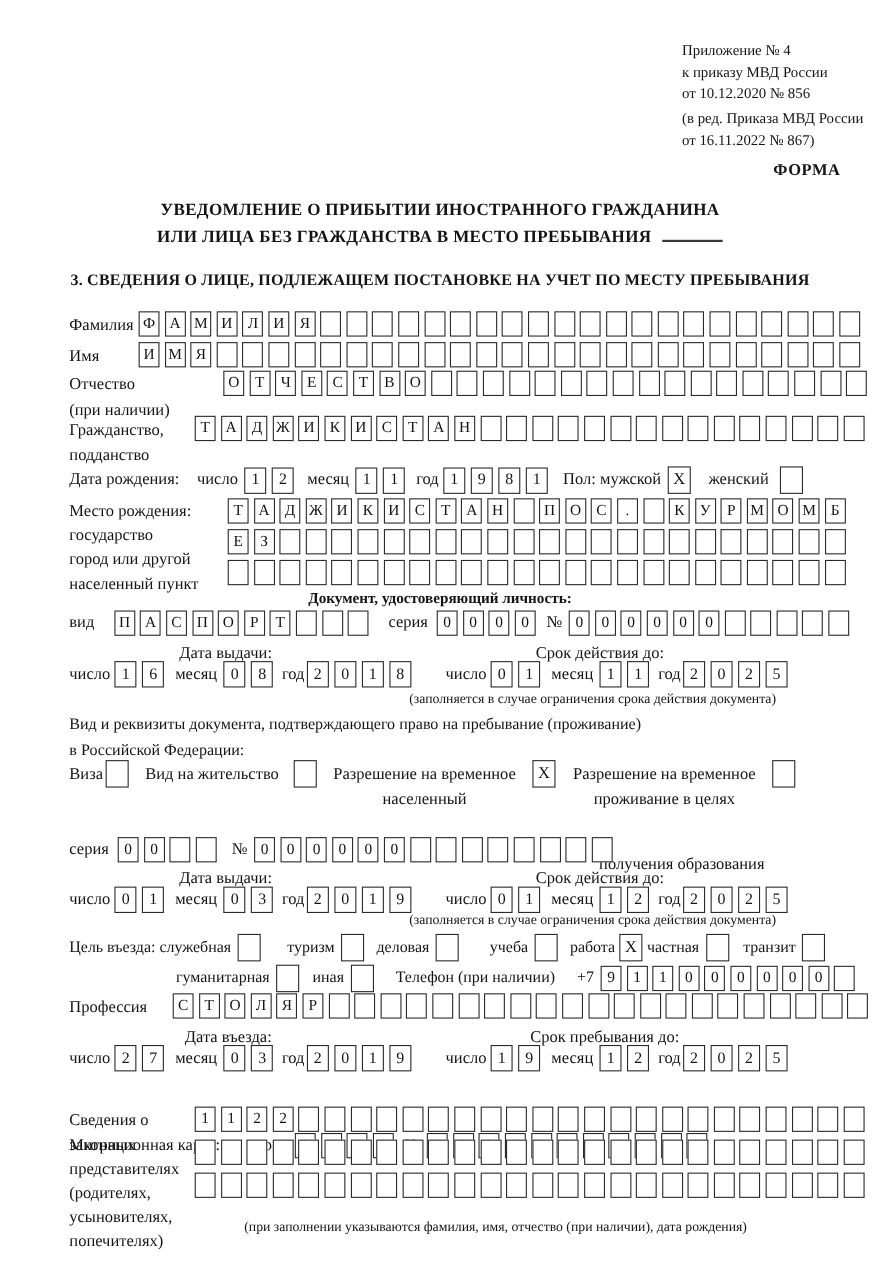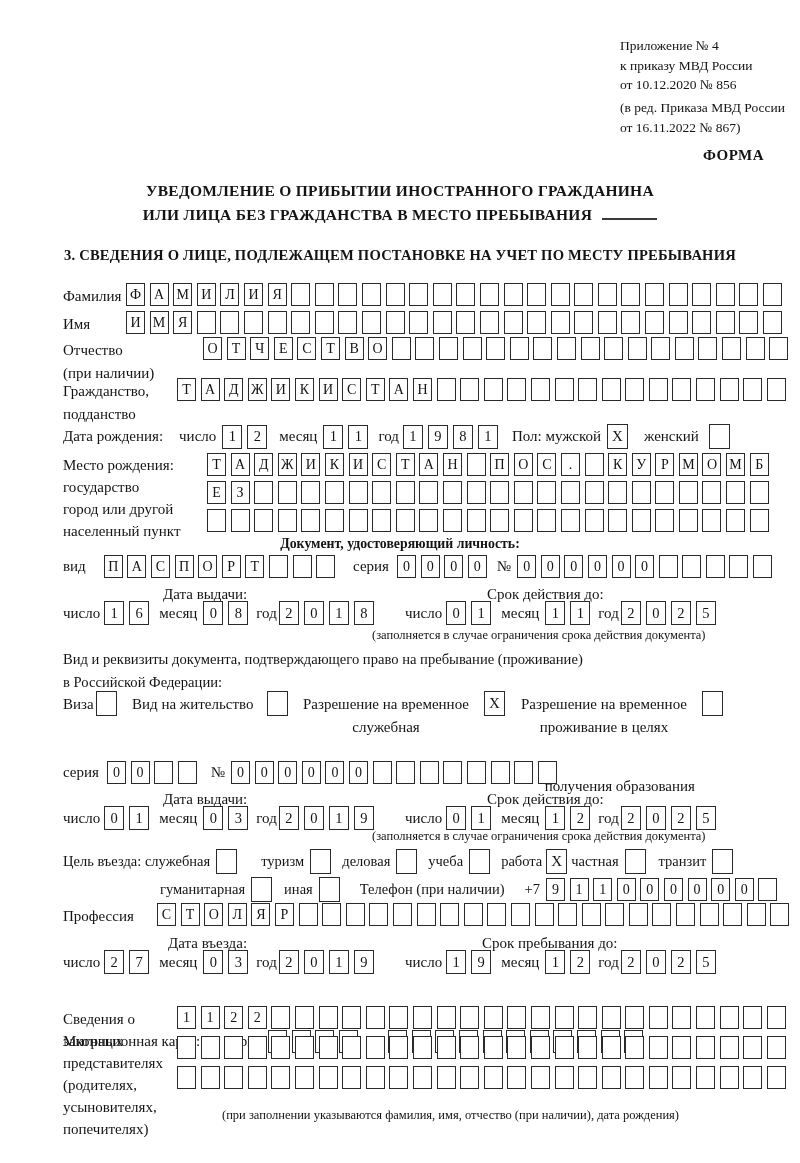--- a/index.html
+++ b/index.html
@@ -372,21 +372,21 @@
   <div class="lbl note" style="left:372px;top:628px;">(заполняется в случае ограничения срока действия документа)</div>
 
   <div class="lbl" style="left:63px;top:650px;font-size:14.6px;">Вид и реквизиты документа, подтверждающего право на пребывание (проживание)</div>
   <div class="lbl" style="left:63px;top:673px;font-size:14.6px;">в Российской Федерации:</div>
 
   <div class="lbl" style="left:63px;top:695px;">Виза</div>
   <span class="cbx abs" style="left:96px;top:691px;"></span>
   <div class="lbl" style="left:132px;top:695px;">Вид на жительство</div>
   <span class="cbx abs" style="left:267px;top:691px;"></span>
   <div class="lbl center-inner" style="left:295px;top:695px;width:182px;text-align:center;">Разрешение на временное</div>
-  <div class="lbl center-inner" style="left:295px;top:718px;width:182px;text-align:center;">служебная</div>
+  <div class="lbl center-inner" style="left:295px;top:718px;width:182px;text-align:center;">населенный</div>
   <span class="cbx abs" style="left:484px;top:691px;">X</span>
   <div class="lbl center-inner" style="left:513px;top:695px;width:182px;text-align:center;">Разрешение на временное</div>
   <div class="lbl center-inner" style="left:513px;top:718px;width:182px;text-align:center;">проживание в целях</div>
   <div class="lbl center-inner" style="left:513px;top:777px;width:182px;text-align:right;">получения образования</div>
   <span class="cbx abs" style="left:702px;top:691px;"></span>
 
   <div class="fxrow" style="left:63px;top:761px;">
     <span class="t" style="margin-right:8px;">серия</span>
     <span class="grp">
         <span class="cell">0</span>
@@ -456,21 +456,21 @@
   </div>
   <div class="lbl note" style="left:372px;top:829px;">(заполняется в случае ограничения срока действия документа)</div>
 
   <div class="fxrow f14" style="left:63px;top:849px;">
     <span class="t">Цель въезда: служебная</span>
     <span class="cbx"></span>
     <span class="t" style="margin-left:24px;text-align:right;">туризм</span>
     <span class="cbx"></span>
     <span class="t" style="margin-left:11px;">деловая</span>
     <span class="cbx"></span>
-    <span class="t" style="margin-left:11px;">учеба</span>
+    <span class="t" style="margin-left:28px;">учеба</span>
     <span class="cbx"></span>
     <span class="t" style="margin-left:11px;margin-right:4px;">работа</span>
     <span class="cbx">X</span>
     <span class="t" style="margin-left:4px;">частная</span>
     <span class="cbx"></span>
     <span class="t" style="margin-left:13px;">транзит</span>
     <span class="cbx"></span>
   </div>
 
   <div class="fxrow f14" style="left:160px;top:877px;">

